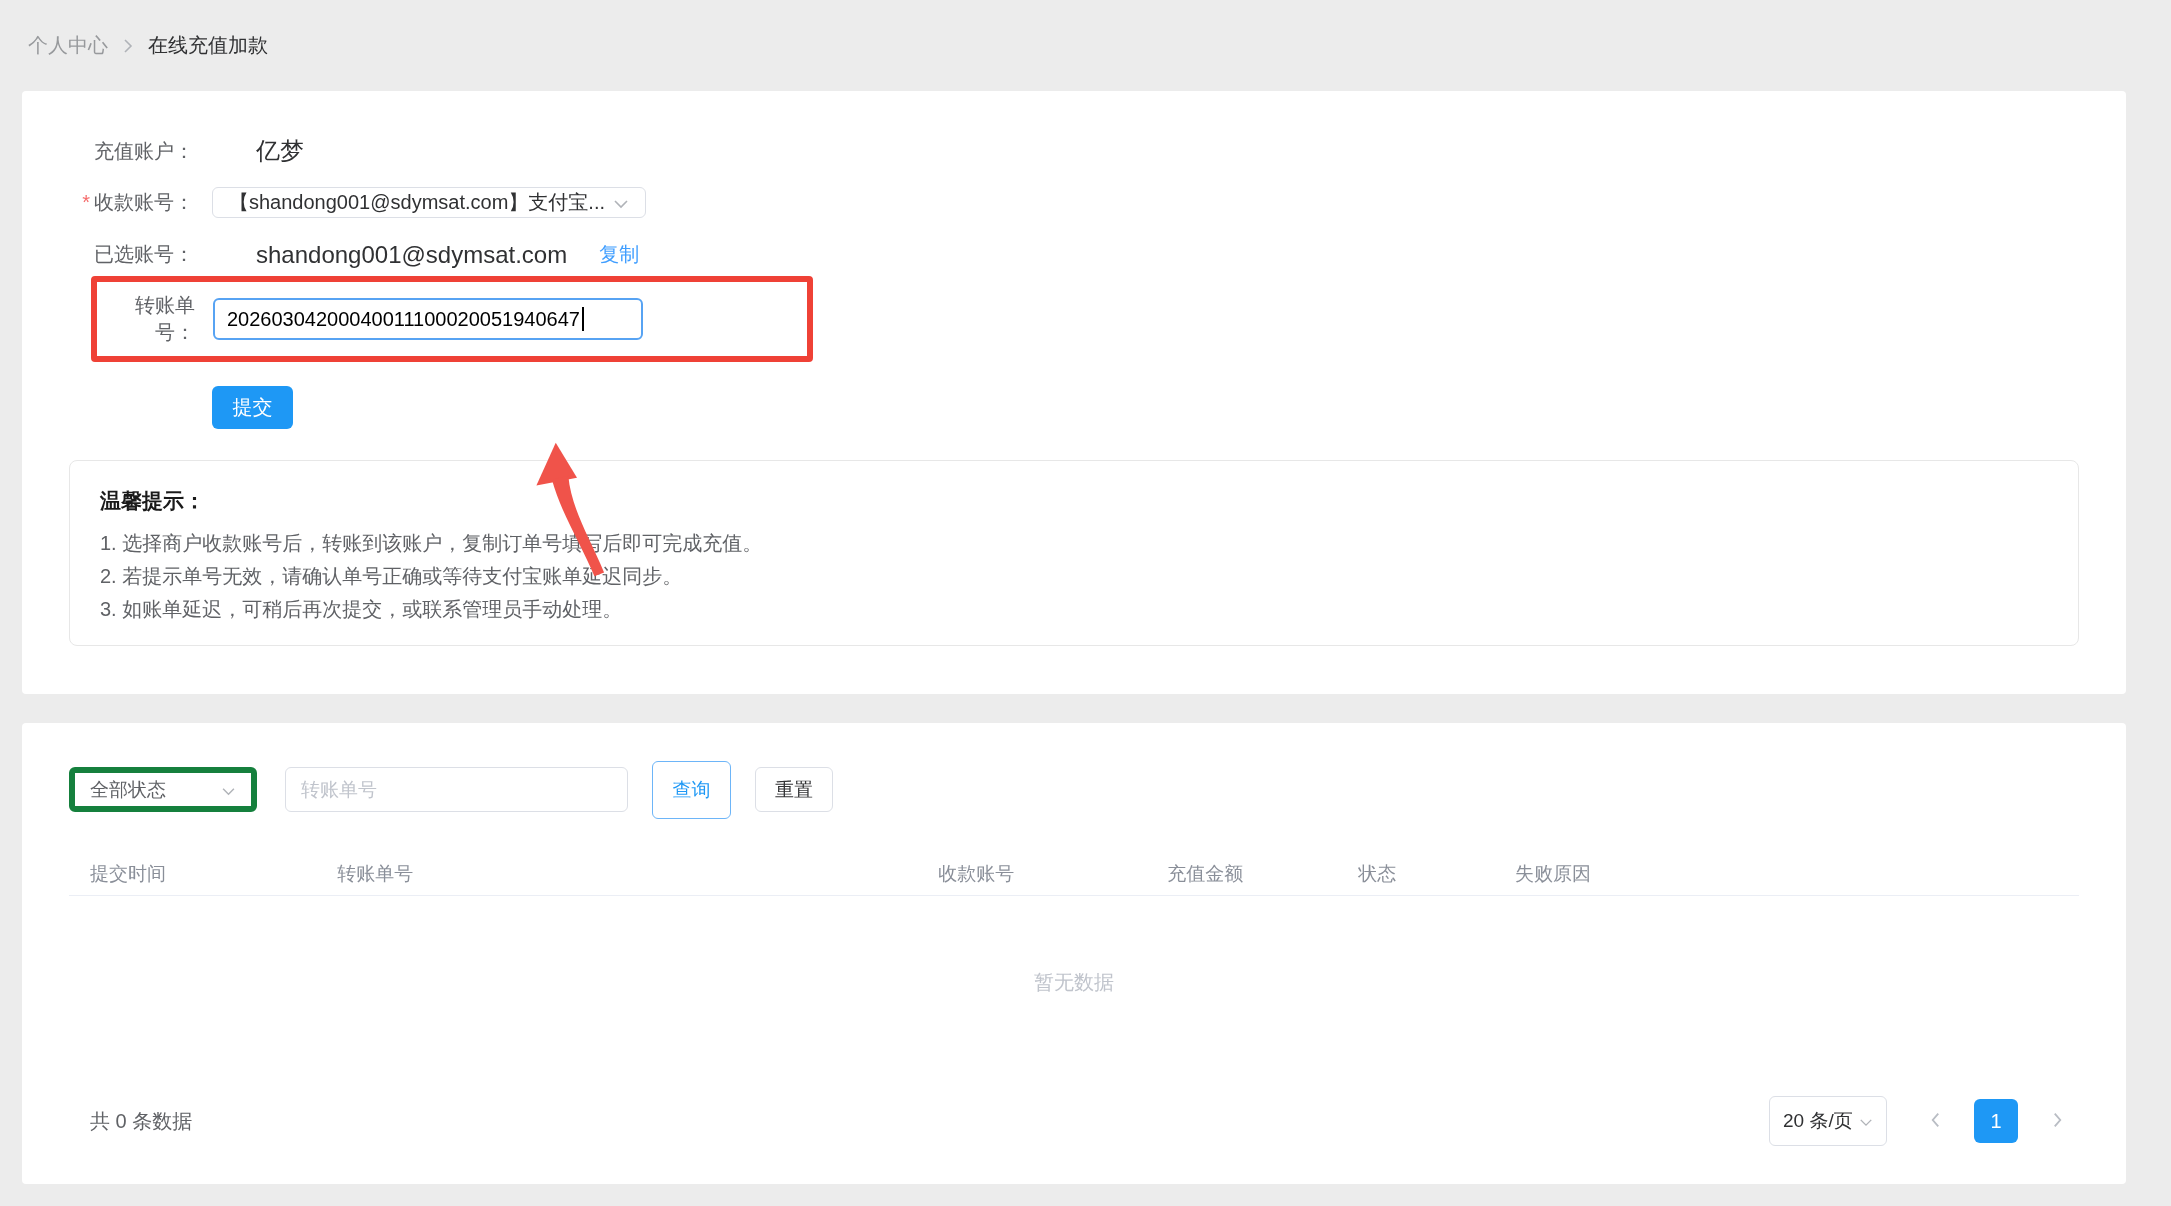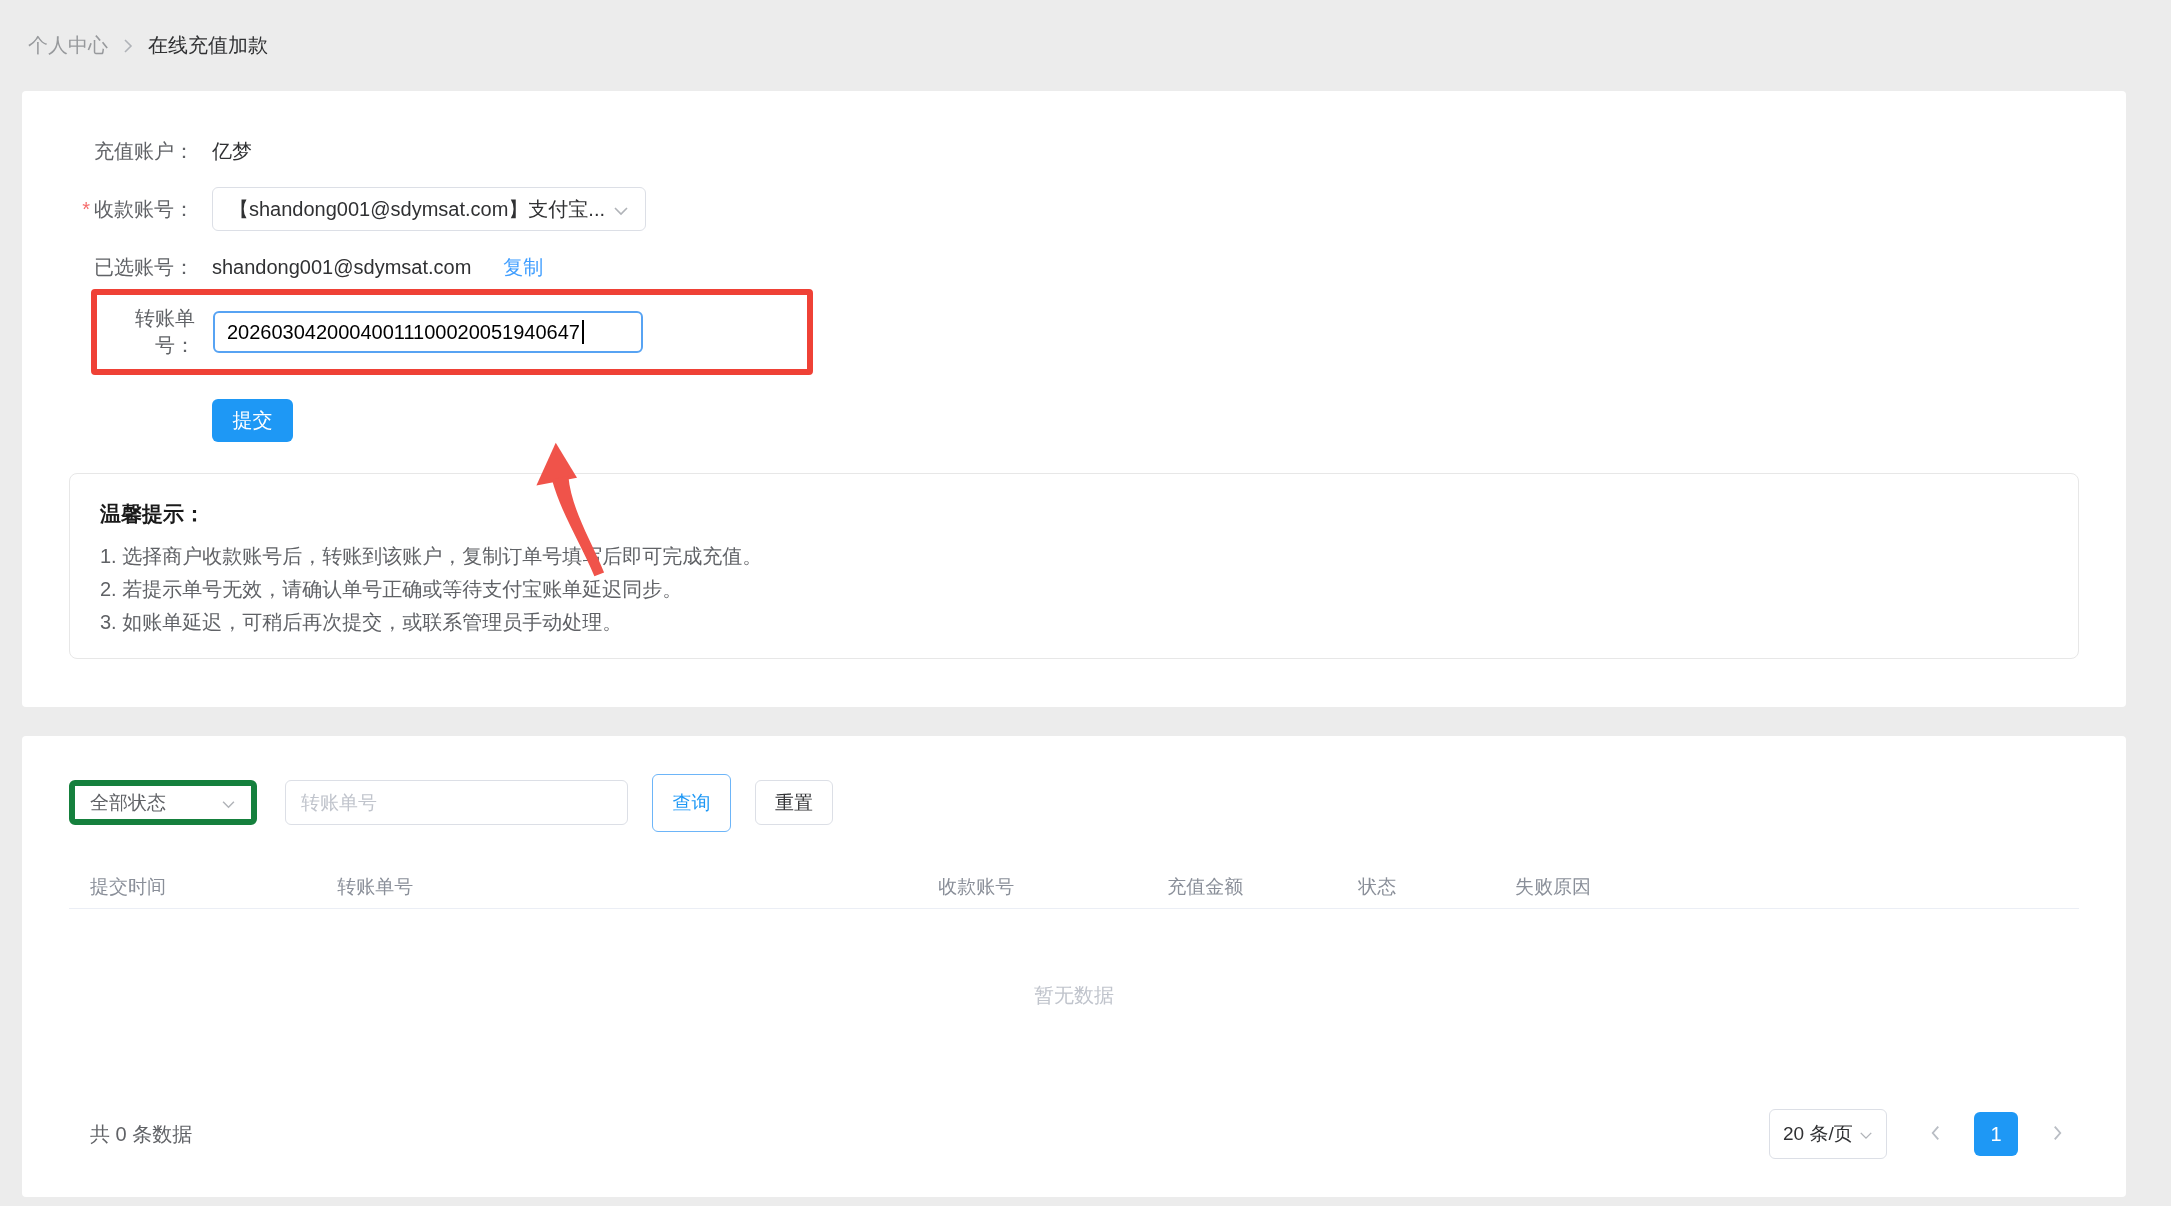--- a/index.html
+++ b/index.html
@@ -26,23 +26,23 @@
   .card-top { padding:45px 47px 48px 47px; }
   .card-bottom { margin-top:29px; padding:44px 47px 40px 47px; height:461px; }
   
   .form-row { display:flex; align-items:center; }
   .form-label {
     width:125px; text-align:right; color:#606266; font-size:20px; flex:none;
   }
   .req { color:#f56c6c; margin-right:4px; }
   .form-gap { width:18px; flex:none; }
   .row-plain { height:30px; margin-bottom:21px; }
-  .value-dark { color:#303133; font-size:20px; }
+  .value-dark { color:#303133; font-size:24px;margin-left:44px; }
   .select-box {
-    width:434px; height:44px; border:1px solid #dcdfe6; border-radius:6px;
+    width:434px; height:31px; border:1px solid #dcdfe6; border-radius:6px;
     display:flex; align-items:center; padding:0 16px; background:#fff;
     cursor:pointer; color:#303133; font-size:20px;
   }
   .select-box .sel-text { flex:1; white-space:nowrap; overflow:hidden; }
   .row-select { margin-bottom:22px; }
   .row-selected { height:29px; margin-bottom:7px; }
   .copy-link { color:#409eff; margin-left:32px; cursor:pointer; font-size:20px; }
   
   .red-annotation-box {
     width:722px; border:6px solid #ef4136; border-radius:4px;

